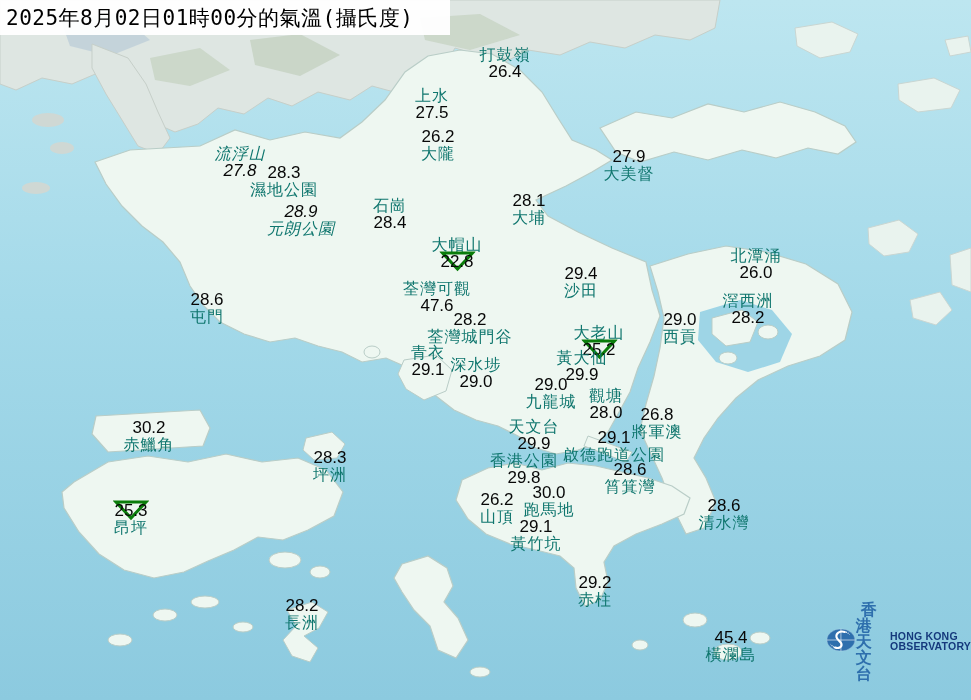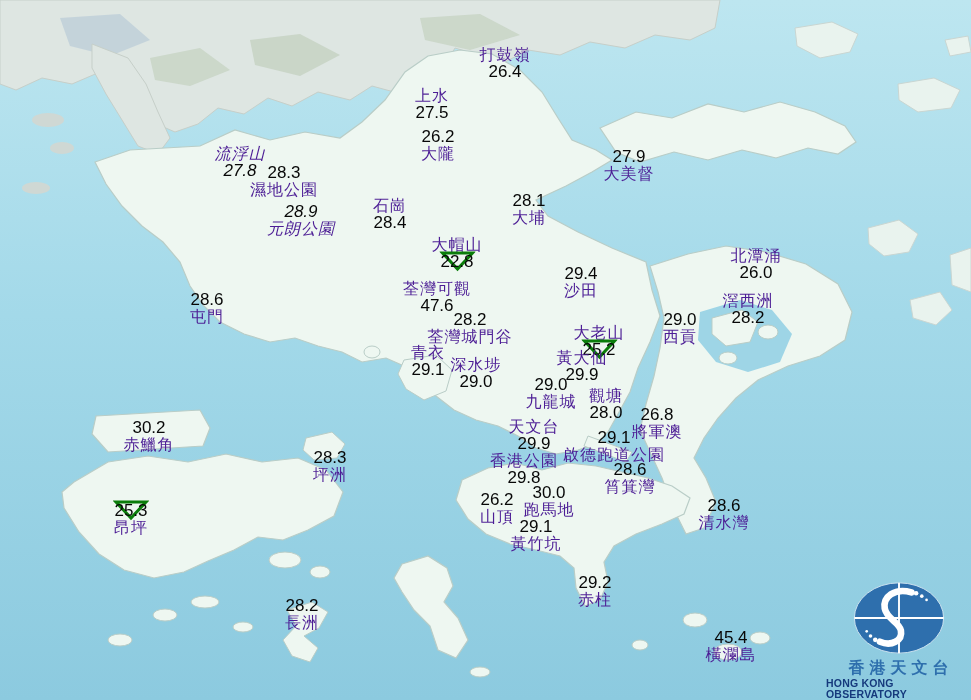--- a/index.html
+++ b/index.html
@@ -17,31 +17,31 @@
   #title-bar span{
     font-family:"DejaVu Sans Mono","Liberation Mono",monospace;
     font-size:21px;color:#000;padding-left:6px;white-space:nowrap;letter-spacing:0.5px;
   }
   
   #stations-layer{position:absolute;left:0;top:0;width:100%;height:100%;}
   .station{
     position:absolute;transform:translateX(-50%);
     text-align:center;line-height:1.03;white-space:nowrap;
   }
-  .s-name{color:#4c1d95;font-size:16px;letter-spacing:1px;}
+  .s-name{color:#0f766e;font-size:16px;letter-spacing:1px;}
   .s-value{color:#070707;font-size:17px;position:relative;}
   .s-value .v-text{position:relative;z-index:1;margin-top:8px;}
   .s-value svg.tri{
     position:absolute;left:50%;top:-3px;transform:translateX(-50%);
     width:36px;height:22px;z-index:0;
   }
   
   #logo{
     position:absolute;left:826px;top:580px;width:145px;height:120px;
-    display:flex;flex-direction:column;align-items:center;justify-content:flex-start;
+    display:flex;flex-direction:row;align-items:center;justify-content:flex-start;
   }
   #logo svg{width:96px;height:76px;}
   #logo-zh{
     margin-top:4px;color:#2e6fad;font-size:16px;font-weight:bold;letter-spacing:5px;
     text-indent:5px;line-height:1;
   }
   #logo-en{
     margin-top:2px;color:#15397c;font-size:10.5px;font-weight:bold;letter-spacing:0.2px;line-height:1;
   }
 </style>
@@ -138,20 +138,23 @@
       <ellipse cx="285" cy="560" rx="16" ry="8"></ellipse>
       <ellipse cx="320" cy="572" rx="10" ry="6"></ellipse>
       <ellipse cx="205" cy="602" rx="14" ry="6"></ellipse>
       <ellipse cx="243" cy="627" rx="10" ry="5"></ellipse>
       <ellipse cx="165" cy="615" rx="12" ry="6"></ellipse>
       <ellipse cx="120" cy="640" rx="12" ry="6"></ellipse>
       <ellipse cx="480" cy="672" rx="10" ry="5"></ellipse>
     </g>
   </svg>
 
+  <div id="title-bar">
+    <span>2025年8月02日01時00分的氣溫(攝氏度)</span>
+  </div>
 
   <div id="stations-layer">
       <div class="station" style="left: 505px; top: 47px;">
         <div class="s-name">打鼓嶺</div>
         <div class="s-value"><span class="v-text">26.4</span></div>
       </div>
       <div class="station" style="left: 432px; top: 88px;">
         <div class="s-name">上水</div>
         <div class="s-value"><span class="v-text">27.5</span></div>
       </div>

